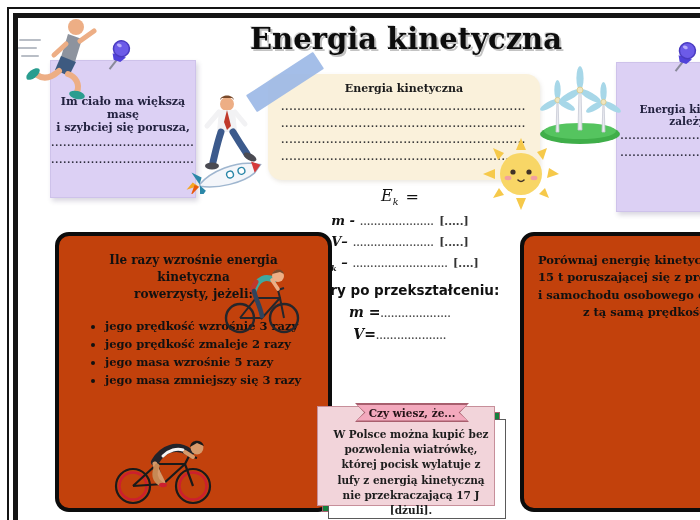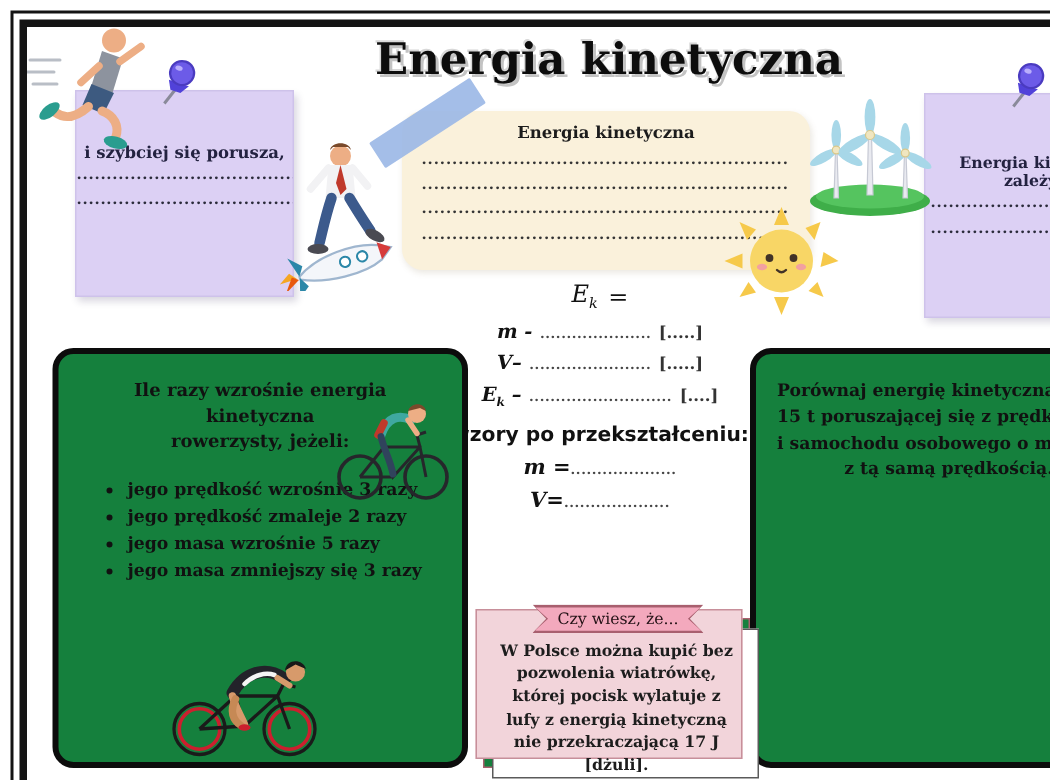--- a/index.html
+++ b/index.html
@@ -50,21 +50,21 @@
   .frow .vlabel{font-style:italic;margin-right:5px;}
   .frow sub{font-size:.62em;font-style:italic;}
   .frow .vdots{font-size:9px;letter-spacing:.4px;color:#444;}
   .frow .vunit{font-size:11px;color:#333;margin-left:5px;}
   .transform-heading{font-family:"DejaVu Sans",sans-serif;font-weight:bold;font-size:13.5px;color:#111;margin:9px 0 4px 0;}
   .eqrow{font-weight:bold;font-size:14px;margin:6px 0;}
   .eqrow .vlabel{font-style:italic;}
   .eqrow .vdots{font-size:9px;letter-spacing:.4px;color:#444;}
 
   
-  .task-box{position:absolute;background:#15803d;border:4px solid #0c0c0c;border-radius:14px;z-index:2;box-sizing:border-box;}
+  .task-box{position:absolute;background:#c2410c;border:4px solid #0c0c0c;border-radius:14px;z-index:2;box-sizing:border-box;margin-left:20px;}
   .task-left{left:35px;top:232px;width:277px;height:280px;padding:16px 18px 0 18px;}
   .task-right{left:500px;top:232px;width:265px;height:280px;padding:16px 14px 0 14px;}
   .task-heading{text-align:center;font-weight:bold;font-size:12px;color:#111;line-height:1.4;}
   .task-bullets{margin:16px 0 0 0;padding-left:28px;font-weight:bold;font-size:11.5px;color:#111;line-height:1.55;}
   .task-bullets li{margin:0;}
   .task-right-text{text-align:center;font-weight:bold;font-size:11.5px;color:#111;line-height:1.5;white-space:nowrap;}
 
   
   .know-card{position:absolute;left:322px;top:412px;width:178px;height:100px;
     background:#15803d;border:1.5px solid #a85f6e;z-index:2;box-sizing:border-box;
@@ -72,21 +72,21 @@
   .know-card::before{content:"";position:absolute;left:-6px;top:-7px;width:100%;height:100%;
     background:#f2d4da;border:1px solid #c78f9a;z-index:-1;}
   .know-card::after{content:"";position:absolute;left:5px;top:6px;width:100%;height:100%;
     background:#ffffff;border:1.5px solid #5a5a5a;z-index:-2;}
   .know-body{font-weight:bold;font-size:10.5px;color:#1d1d1d;line-height:1.45;}
   .ribbon{position:absolute;left:355px;top:403px;width:114px;height:19px;z-index:4;
     background:#a85f6e;clip-path:polygon(0 0,100% 0,92% 50%,100% 100%,0 100%,8% 50%);
     display:flex;align-items:center;justify-content:center;}
   .ribbon-inner{position:absolute;left:1.5px;top:1.5px;right:1.5px;bottom:1.5px;
     background:#f3a9bd;clip-path:polygon(0 0,100% 0,92% 50%,100% 100%,0 100%,8% 50%);}
-  .ribbon-label{position:relative;font-weight:normal;font-size:10.5px;color:#241216;z-index:1;}
+  .ribbon-label{position:relative;font-weight:bold;font-size:10.5px;color:#241216;z-index:1;}
 
   
   .illu{position:absolute;z-index:4;}
   .runner{left:18px;top:14px;}
   .rocketman{left:183px;top:92px;}
   .sun{left:477px;top:136px;z-index:5;}
   .turbines{left:536px;top:64px;}
   .cyclist{left:222px;top:268px;}
   .racer{left:105px;top:426px;}
   .pin-left{left:102px;top:38px;z-index:5;}
@@ -111,20 +111,21 @@
   <path d="M62 27 L76 17" stroke="#edae85" stroke-width="5" stroke-linecap="round" fill="none"></path>
   <path d="M48 30 L36 41" stroke="#edae85" stroke-width="5" stroke-linecap="round" fill="none"></path>
   <path d="M43 42 L58 48 L51 62 L37 56 Z" fill="#3d5a80"></path>
   <path d="M50 60 C58 63 62 70 59 78" stroke="#edae85" stroke-width="6" stroke-linecap="round" fill="none"></path>
   <path d="M41 57 C33 64 26 66 19 61" stroke="#edae85" stroke-width="6" stroke-linecap="round" fill="none"></path>
   <ellipse cx="59" cy="81" rx="8" ry="4" fill="#2a9d8f" transform="rotate(14 59 81)"></ellipse>
   <ellipse cx="15" cy="60" rx="8" ry="4" fill="#2a9d8f" transform="rotate(-38 15 60)"></ellipse>
 </svg>
 
 <div class="note-purple note-left">
+  <div>Im ciało ma większą masę</div>
   <div>i szybciej się porusza,</div>
   <div class="note-dots">......................................</div>
   <div class="note-dots">......................................</div>
 </div>
 <svg class="illu pin-left" width="32" height="36" viewBox="0 0 32 36">
   <g transform="rotate(18 16 18)">
     <line x1="12" y1="33" x2="16" y2="22" stroke="#8a8a9a" stroke-width="2"></line>
     <path d="M10 17 L24 17 L20 23 L13 23 Z" fill="#5142d9"></path>
     <circle cx="17" cy="10" r="8" fill="#6c5be8" stroke="#4a3bc0" stroke-width="1.5"></circle>
     <ellipse cx="14" cy="7.5" rx="2.5" ry="1.6" fill="#b9aefc"></ellipse>

